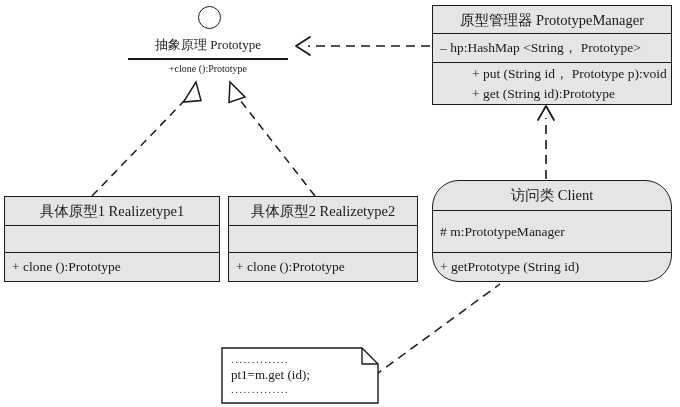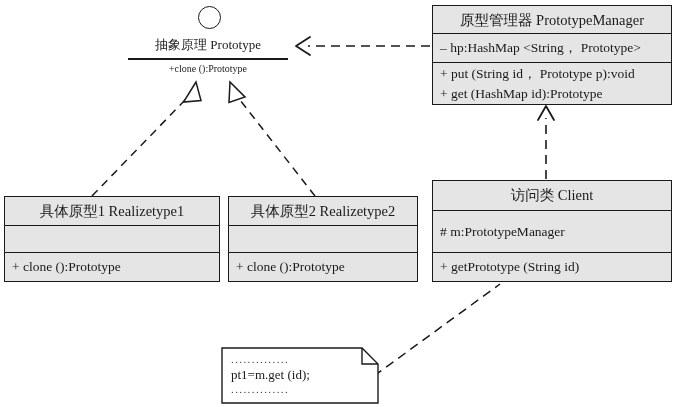--- a/index.html
+++ b/index.html
@@ -163,23 +163,23 @@
     <div class="iface-op" style="left:118px; top:63px; width:180px;">+clone ():Prototype</div>
   </div>
 
   <div class="uml-class" id="class-prototype-manager" style="left:432px; top:5px; width:240px; height:100px;">
     <div class="uml-compartment" style="height:30px;">
       <div class="uml-title">原型管理器  PrototypeManager</div>
     </div>
     <div class="uml-compartment members" style="height:29px;">
       <div class="uml-line">– hp:HashMap &lt;String， Prototype&gt;</div>
     </div>
-    <div class="uml-compartment members last" style="height:41px;">
+    <div class="uml-compartment members last" style="height:41px;margin-left:32px;">
       <div class="uml-line">+ put (String id， Prototype p):void</div>
-      <div class="uml-line">+ get (HashMap id):Prototype</div>
+      <div class="uml-line">+ get (String id):Prototype</div>
     </div>
   </div>
 
   <div class="uml-class" id="class-realizetype1" style="left:4px; top:196px; width:216px; height:86px;">
     <div class="uml-compartment" style="height:30px;">
       <div class="uml-title">具体原型1  Realizetype1</div>
     </div>
     <div class="uml-compartment members" style="height:28px;"></div>
     <div class="uml-compartment members last" style="height:28px;">
       <div class="uml-line">+ clone ():Prototype</div>
@@ -189,21 +189,21 @@
   <div class="uml-class" id="class-realizetype2" style="left:228px; top:196px; width:190px; height:86px;">
     <div class="uml-compartment" style="height:30px;">
       <div class="uml-title">具体原型2  Realizetype2</div>
     </div>
     <div class="uml-compartment members" style="height:28px;"></div>
     <div class="uml-compartment members last" style="height:28px;">
       <div class="uml-line">+ clone ():Prototype</div>
     </div>
   </div>
 
-  <div class="uml-class" id="class-client" style="left:432px; top:180px; width:240px; height:102px;">
+  <div class="uml-class" id="class-client" style="left:432px; top:180px; width:240px; height:102px;border-radius:27px;">
     <div class="uml-compartment" style="height:30px;">
       <div class="uml-title">访问类  Client</div>
     </div>
     <div class="uml-compartment members" style="height:42px;">
       <div class="uml-line"># m:PrototypeManager</div>
     </div>
     <div class="uml-compartment members last" style="height:28px;">
       <div class="uml-line">+ getPrototype (String id)</div>
     </div>
   </div>

